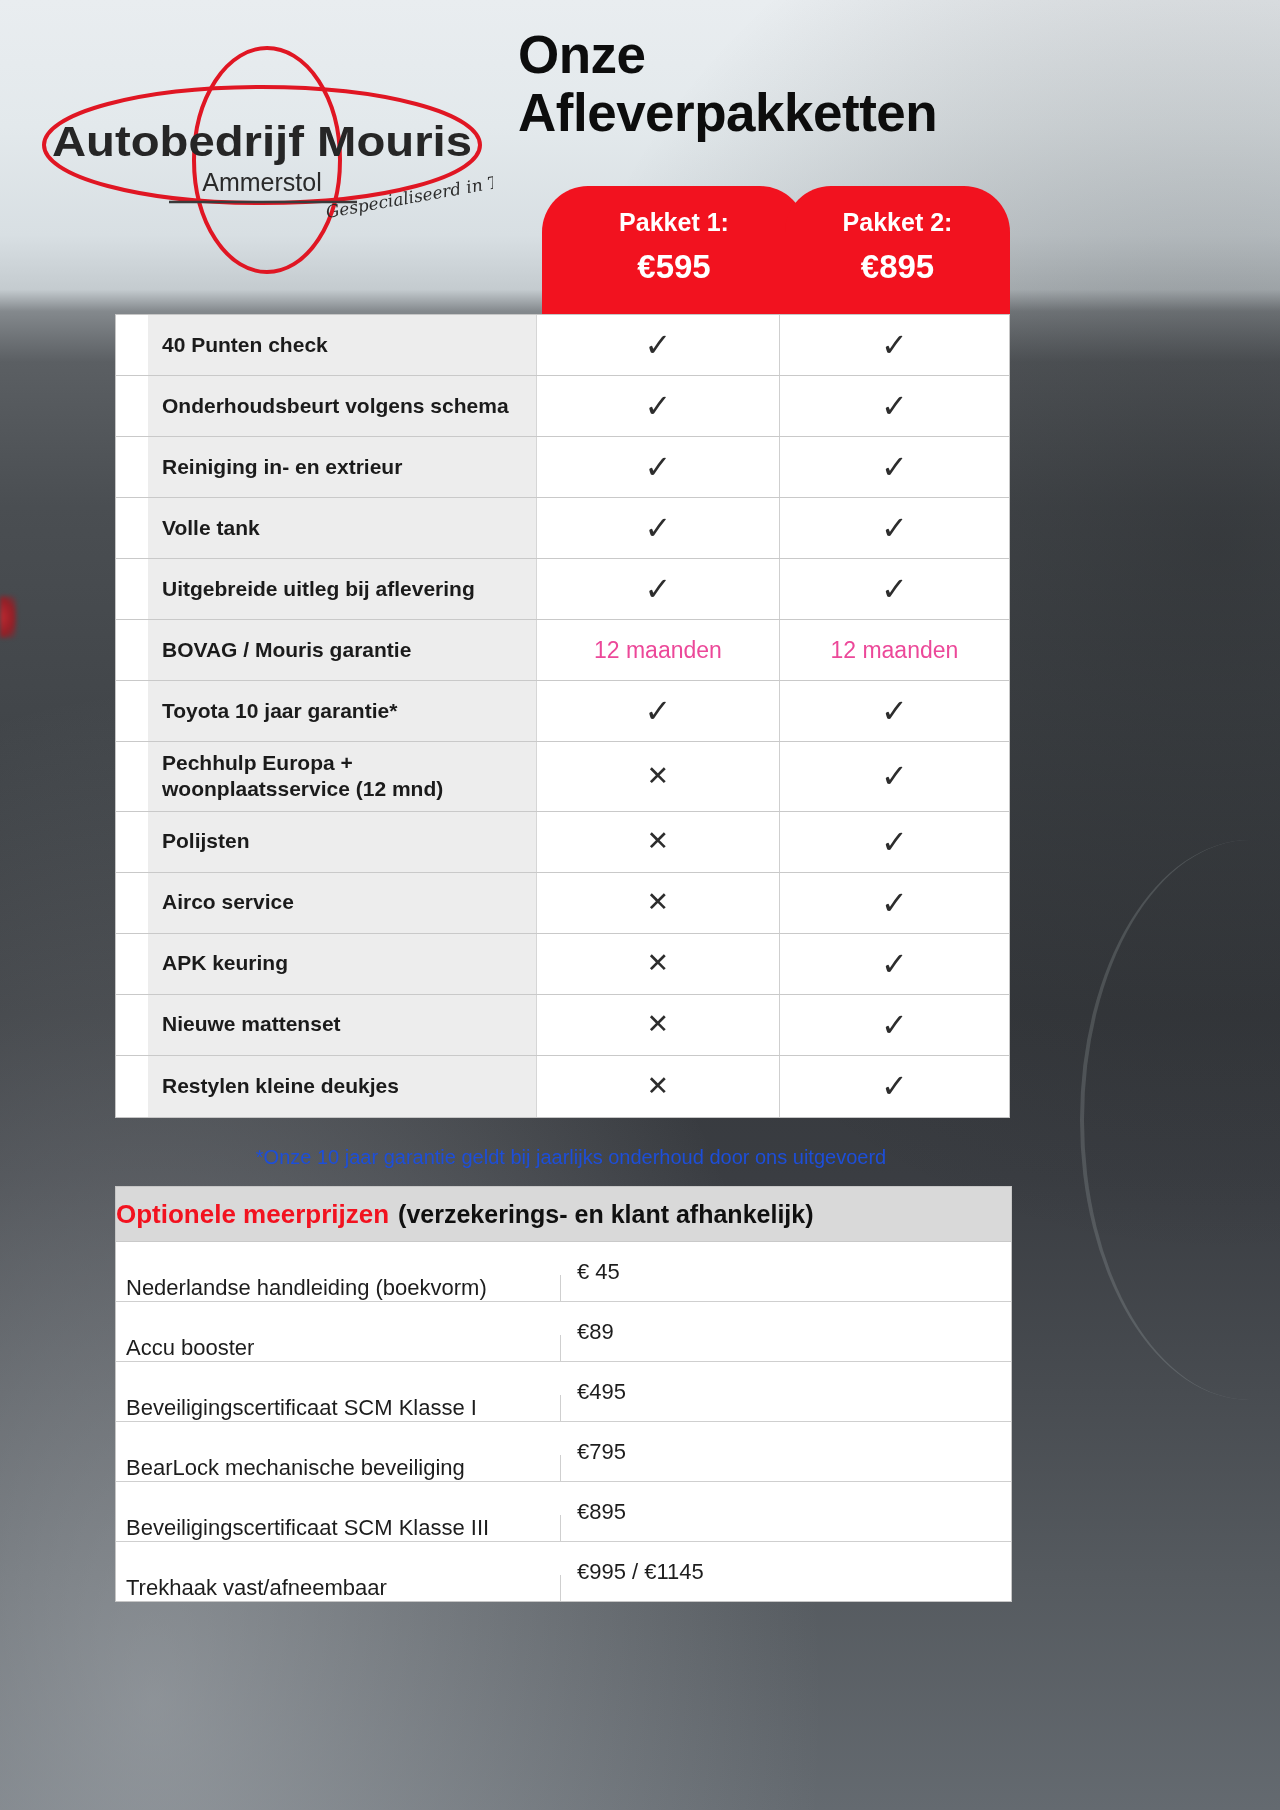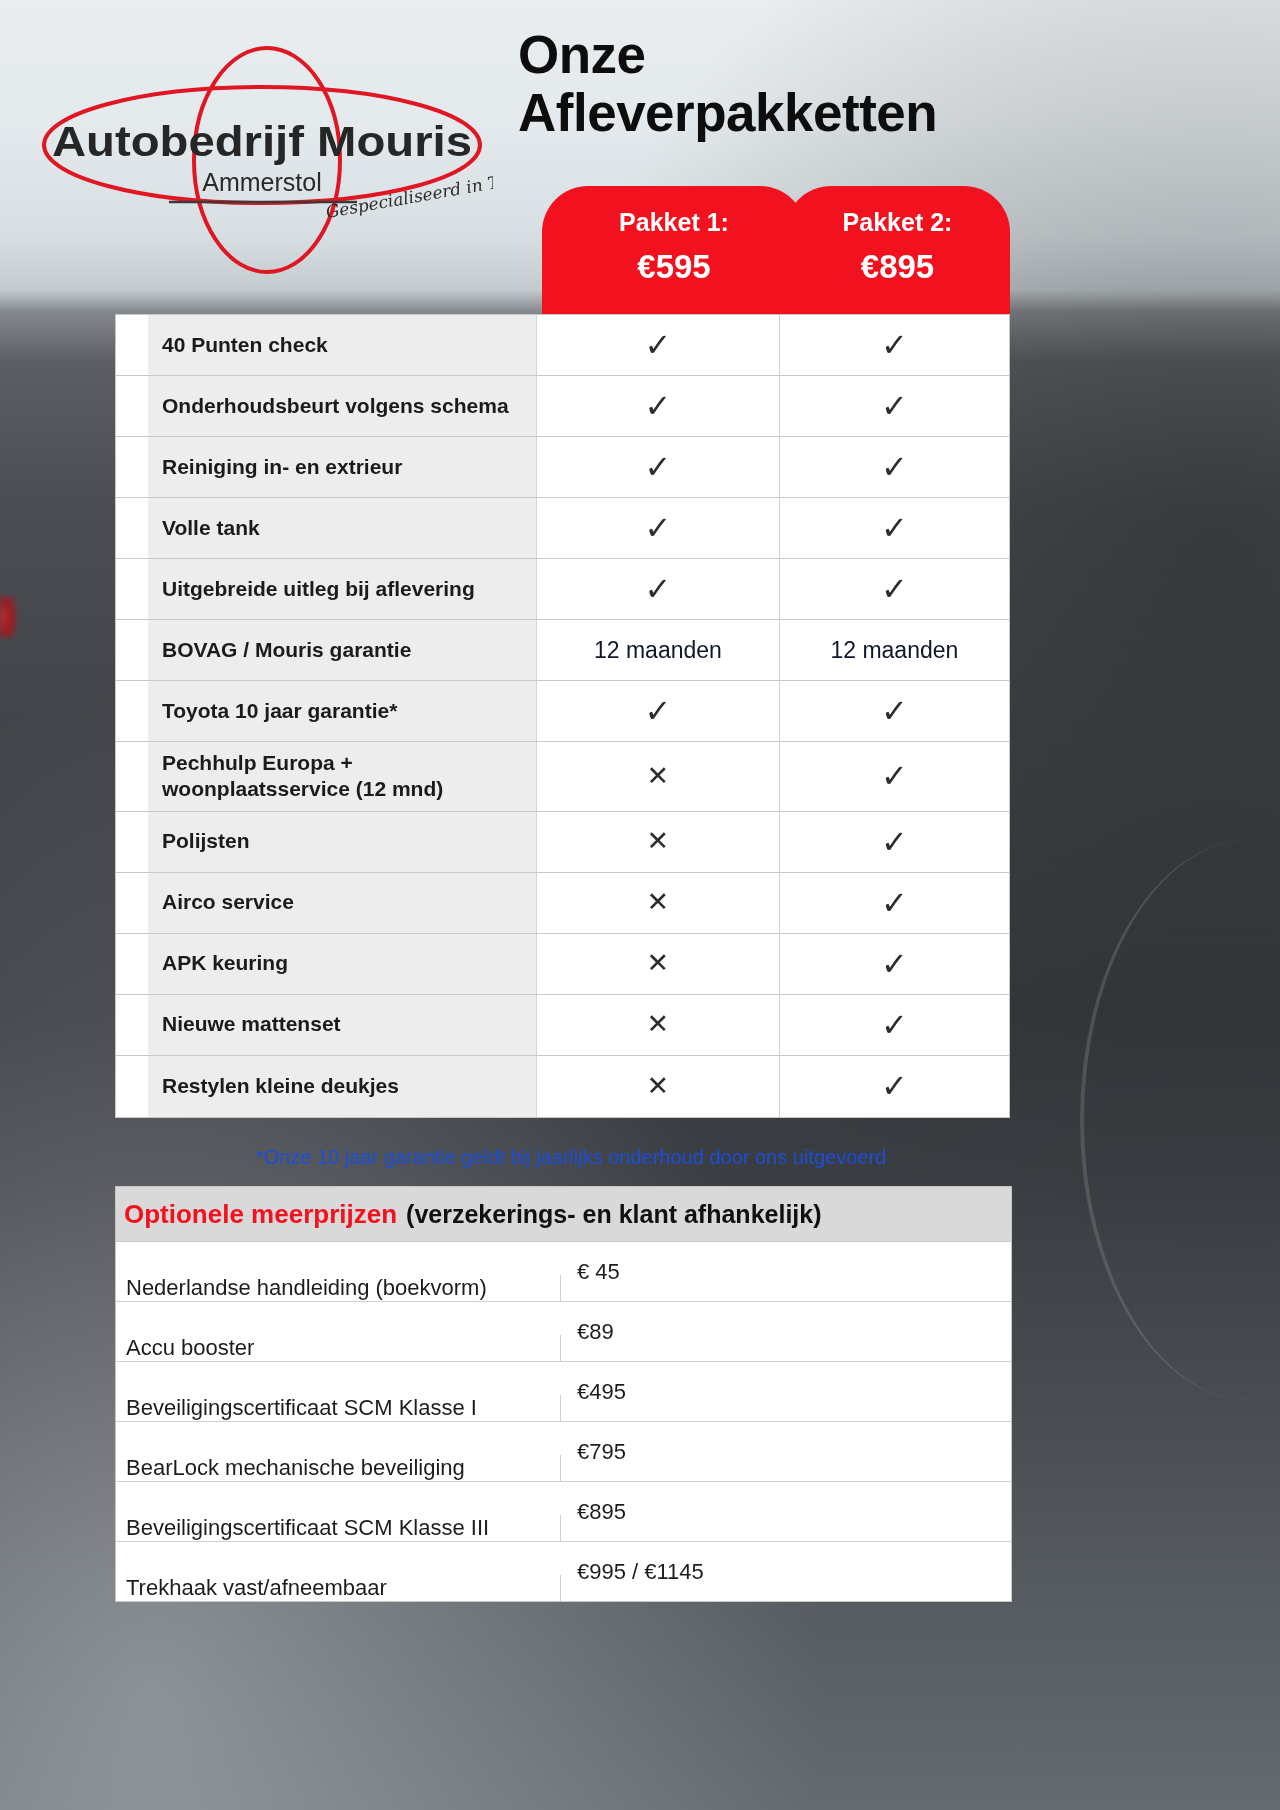--- a/index.html
+++ b/index.html
@@ -69,36 +69,36 @@
     white-space:pre-line; line-height:1.25; border-right:1px solid #d6d6d6;margin-left:32px;
   }
   .c-val {
     display:flex; align-items:center; justify-content:center; background:#fff;
   }
   .c-val.v1 { width:252px; border-right:1px solid #cfcfcf; }
   .c-val.v2 { width:238px; }
   .mark { color:#2d2d2d; line-height:1; }
   .mark.check { font-size:32px; }
   .mark.cross { font-size:27px; }
-  .val-text { font-size:23px; color:#0f172a; }
+  .val-text { font-size:23px; color:#ec4899; }
 
   
   .footnote {
     position:absolute; left:121px; top:1146px; width:900px;
     font-size:20px; color:#1d4ed8;text-align:center;
   }
 
   
   .options {
     position:absolute; left:115px; top:1186px; width:897px;
     border:1px solid #c6c6c6; background:#fff;
   }
   .opt-header {
     height:55px; background:#d9d9d9; display:flex; align-items:center;
-    padding-left:8px; gap:9px; border-bottom:1px solid #c9c9c9;
+    padding-left:0; gap:9px; border-bottom:1px solid #c9c9c9;
   }
   .opt-title-red { color:var(--accent); font-weight:800; font-size:26px; }
   .opt-title-rest { color:#101010; font-weight:700; font-size:25px; }
   .o-row { display:flex; min-height:51px; border-bottom:1px solid #cfcfcf; background:#fff; }
   .o-row:last-child { border-bottom:none; }
   .o-label {
     width:445px; display:flex; align-items:center; padding-left:10px;
     font-size:22px; color:#1d1d1d; border-right:1px solid #cfcfcf;margin-top:33px;
   }
   .o-price { flex:1; display:flex; align-items:center; padding-left:16px; font-size:22px; color:#1d1d1d; }

